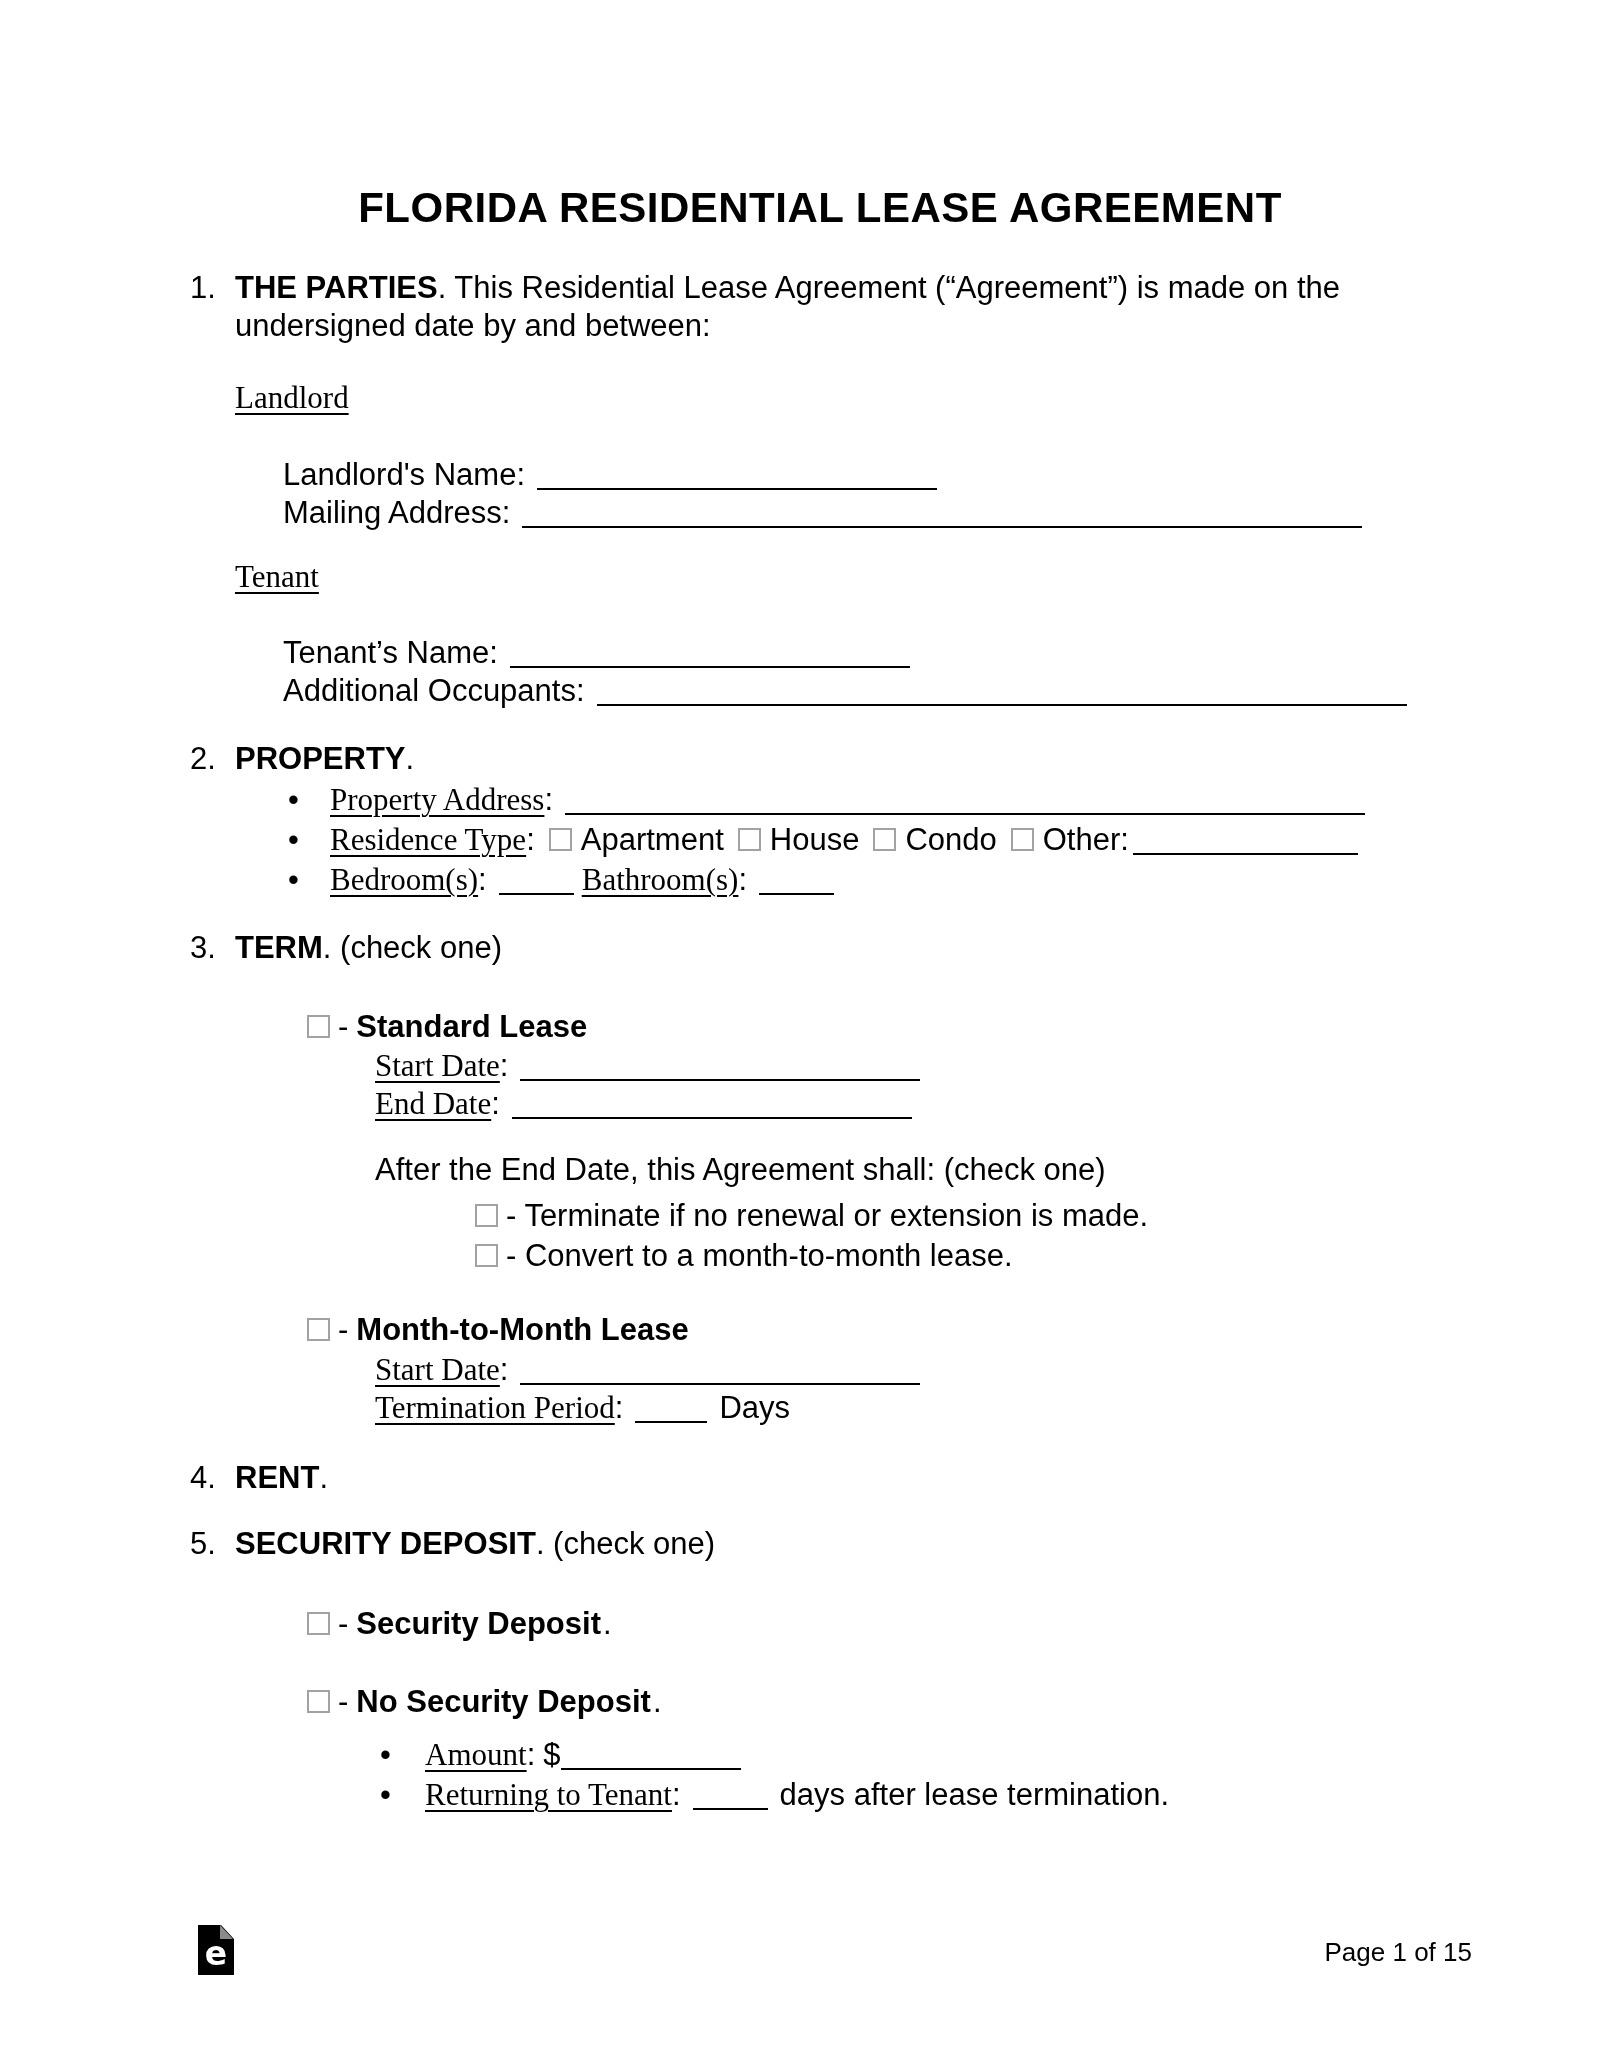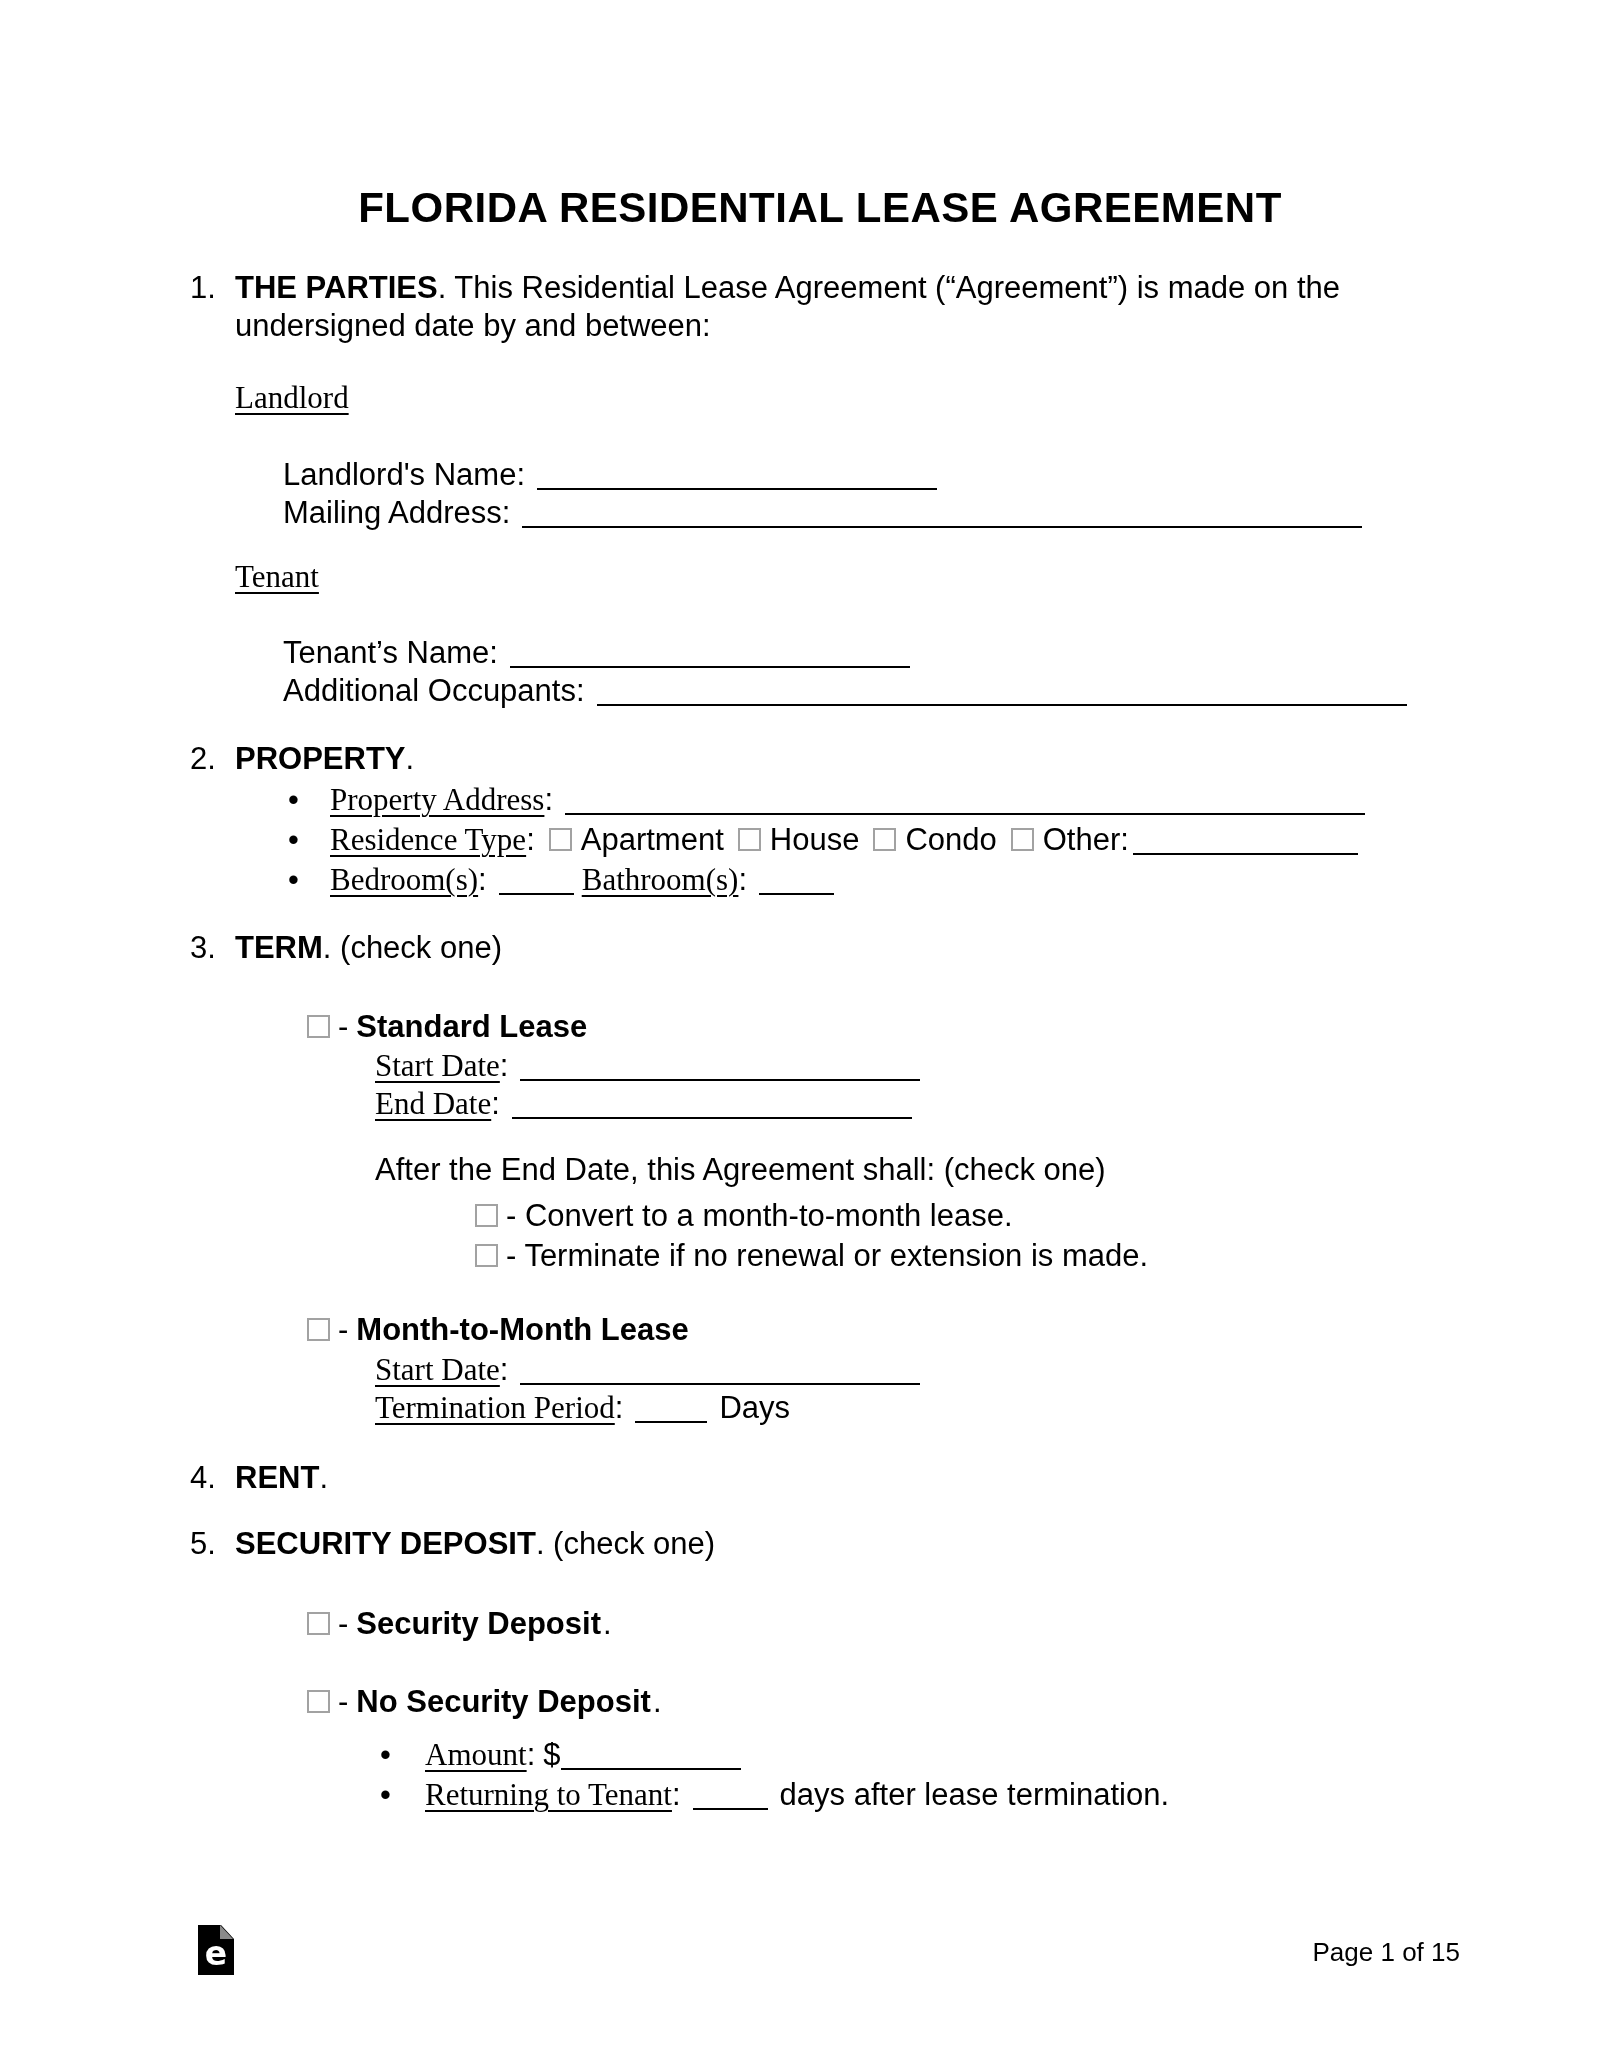--- a/index.html
+++ b/index.html
@@ -83,21 +83,21 @@
   .logo .e {
     position:absolute; inset:0;
     display:flex; align-items:center; justify-content:center;
     color:#fff;
     font-family:"DejaVu Sans", sans-serif;
     font-weight:bold;
     font-size:33px;
     padding-top:6px;
   }
   .pagenum {
-    position:absolute; top:1936px; right:140px;
+    position:absolute; top:1936px; right:128px;
     font-size:26px; line-height:32px;
   }
 </style>
 </head>
 <body>
 
 <div class="page">
 
   <h1 class="title">FLORIDA RESIDENTIAL LEASE AGREEMENT</h1>
 
@@ -162,24 +162,24 @@
     </div>
     <div class="line ind-d">
       <span class="u">End Date</span><span class="colon">:</span><span class="blank" style="width:400px"></span>
     </div>
   </div>
 
   <div class="line ind-d" style="margin-top:28px">After the End Date, this Agreement shall: (check one)</div>
 
   <div style="margin-top:7px">
     <div class="bl ind-e cbline">
+      <span class="cb"></span><span>- Terminate if no renewal or extension is made.</span>
+    </div>
+    <div class="bl ind-e cbline">
       <span class="cb"></span><span>- Convert to a month-to-month lease.</span>
-    </div>
-    <div class="bl ind-e cbline">
-      <span class="cb"></span><span>- Terminate if no renewal or extension is made.</span>
     </div>
   </div>
 
   <div class="line ind-c cbline" style="margin-top:35px">
     <span class="cb"></span><span class="dash">-</span><span class="bold">Month-to-Month Lease</span>
   </div>
 
   <div style="margin-top:2px">
     <div class="line ind-d">
       <span class="u">Start Date</span><span class="colon">:</span><span class="blank" style="width:400px"></span>

